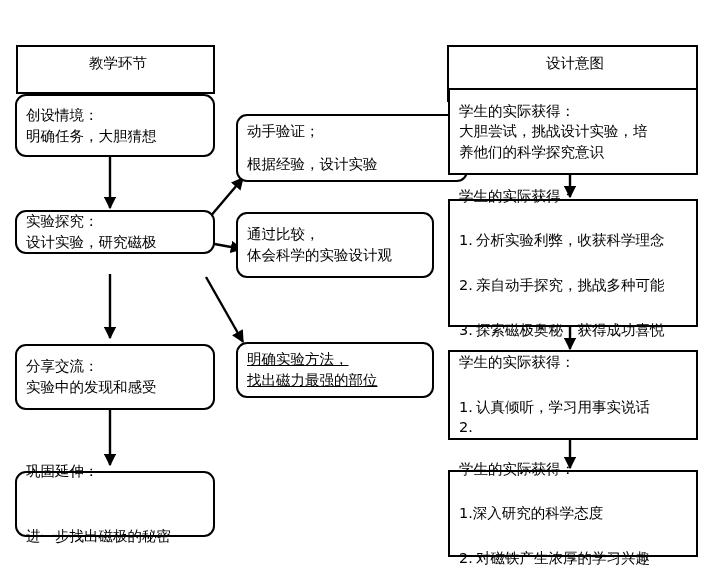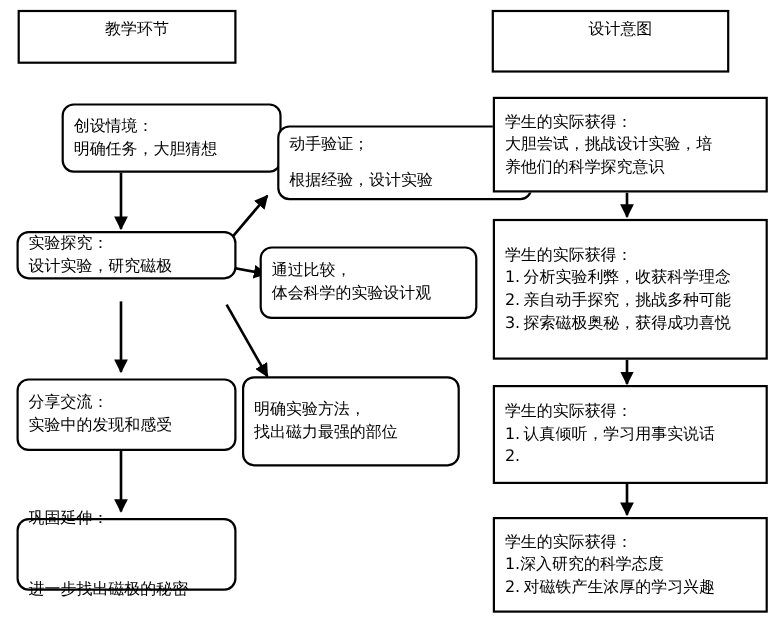--- a/index.html
+++ b/index.html
@@ -33,21 +33,23 @@
     color: #000000;
     display: flex;
     flex-direction: column;
     justify-content: center;
     z-index: 2;
   }
   .node.rounded {
     border-radius: 11px;
   }
   .node.header {
+    align-items: center;
     justify-content: flex-start;
+    margin-top: 36px;
   }
   .node.header .line {
     text-align: center;
     width: 100%;
     padding-top: 6px;
   }
   .line {
     font-size: 14.5px;
     line-height: 1.42;
     white-space: nowrap;
@@ -62,20 +64,21 @@
   .numbered .num {
     display: inline-block;
     min-width: 17px;
     flex: 0 0 auto;
   }
   .numbered .num.tight {
     min-width: 12px;
   }
   .numbered .txt {
     flex: 1 1 auto;
+    margin-top: 24px;
   }
   .body-left {
     align-items: flex-start;
   }
 </style>
 </head>
 <body>
 
 <div id="canvas">
 
@@ -96,55 +99,55 @@
 
     <line x1="570" y1="175" x2="570" y2="197" stroke="#000000" stroke-width="2.4" marker-end="url(#arrowhead)"></line>
     <line x1="570" y1="327" x2="570" y2="349" stroke="#000000" stroke-width="2.4" marker-end="url(#arrowhead)"></line>
     <line x1="570" y1="440" x2="570" y2="468" stroke="#000000" stroke-width="2.4" marker-end="url(#arrowhead)"></line>
   </svg>
 
   <div class="node header" style="left:16px; top:9px; width:199px; height:49px;">
     <div class="line">教学环节</div>
   </div>
 
-  <div class="node header" style="left:447px; top:9px; width:216px; height:57px;">
+  <div class="node header" style="left:447px; top:9px; width:251px; height:57px;">
     <div class="line">设计意图</div>
   </div>
 
-  <div class="node rounded body-left" style="left:15px; top:94px; width:200px; height:63px;margin-left:41px;">
+  <div class="node rounded body-left" style="left:15px; top:94px; width:200px; height:63px;">
     <div class="line">创设情境：</div>
     <div class="line">明确任务，大胆猜想</div>
   </div>
 
   <div class="node rounded body-left" style="left:15px; top:210px; width:200px; height:44px;">
     <div class="line">实验探究：</div>
     <div class="line">设计实验，研究磁极</div>
   </div>
 
   <div class="node rounded body-left" style="left:15px; top:344px; width:200px; height:66px;">
     <div class="line">分享交流：</div>
     <div class="line">实验中的发现和感受</div>
   </div>
 
   <div class="node rounded body-left" style="left:15px; top:471px; width:200px; height:66px;gap:44px;">
     <div class="line">巩固延伸：</div>
     <div class="line">进一步找出磁极的秘密</div>
   </div>
 
-  <div class="node rounded body-left" style="left:252px; top:114px; width:232px; height:68px;gap:12px;">
+  <div class="node rounded body-left" style="left:236px; top:114px; width:232px; height:68px;gap:12px;">
     <div class="line">动手验证；</div>
     <div class="line">根据经验，设计实验</div>
   </div>
 
-  <div class="node rounded body-left" style="left:236px; top:224px; width:198px; height:66px;">
+  <div class="node rounded body-left" style="left:236px; top:212px; width:198px; height:66px;">
     <div class="line">通过比较，</div>
     <div class="line">体会科学的实验设计观</div>
   </div>
 
-  <div class="node rounded body-left" style="left:220px; top:342px; width:198px; height:82px;">
+  <div class="node rounded body-left" style="left:236px; top:342px; width:198px; height:56px;text-decoration:underline;">
     <div class="line">明确实验方法，</div>
     <div class="line">找出磁力最强的部位</div>
   </div>
 
   <div class="node body-left" style="left:448px; top:88px; width:250px; height:87px;">
     <div class="line">学生的实际获得：</div>
     <div class="line">大胆尝试，挑战设计实验，培</div>
     <div class="line">养他们的科学探究意识</div>
   </div>
 

